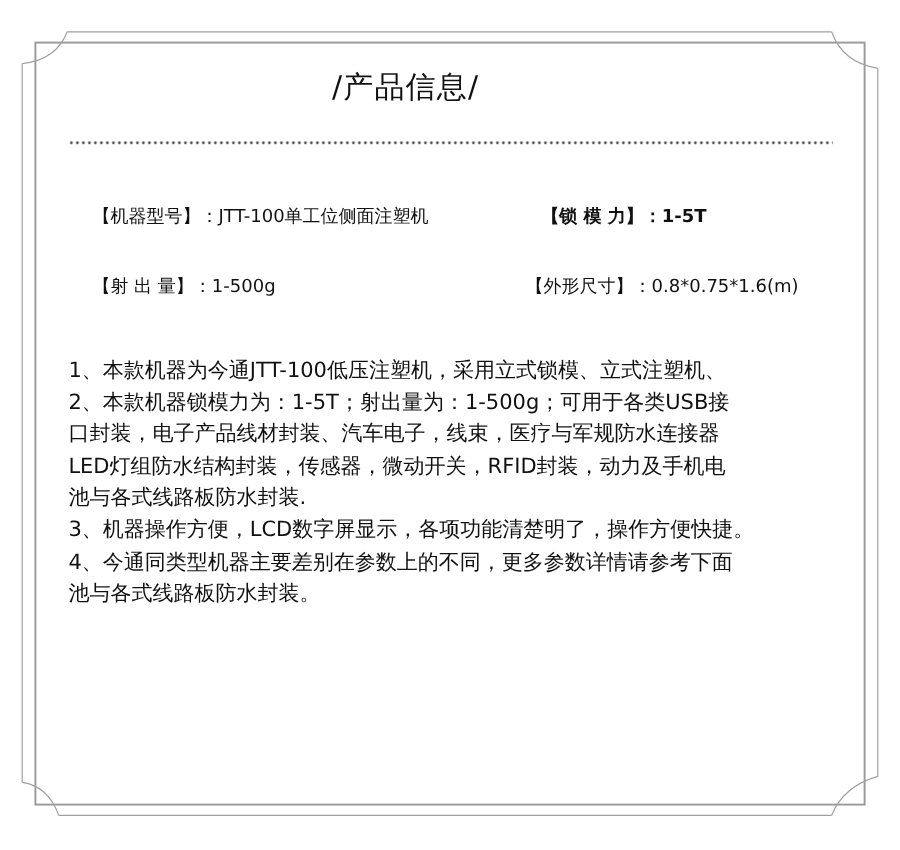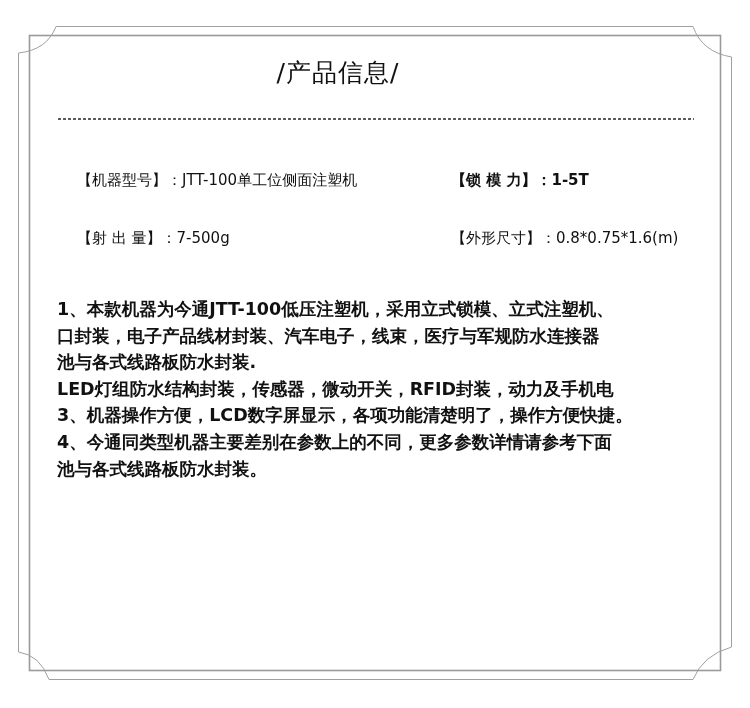--- a/index.html
+++ b/index.html
@@ -7,21 +7,21 @@
          font-family:"DejaVu Sans", "Liberation Sans", sans-serif; color:#111; }
   #frame { position:absolute; left:0; top:0; width:750px; height:708px; }
   .title { position:absolute; left:0; width:676px; top:56px; text-align:center;
            font-size:25px; letter-spacing:1px; color:#111; }
   .dots { position:absolute; left:57px; top:117px; width:637px; height:4px;
           background-image:radial-gradient(circle, #555 1.1px, transparent 1.4px);
           background-size:5px 4px; background-repeat:repeat-x; }
   .spec { position:absolute; font-size:15px; color:#111; white-space:nowrap;text-align:center; }
   .desc { position:absolute; left:57px; top:296px; width:680px;
           font-size:17.5px; line-height:26.6px; color:#111; }
-  .desc p { margin:0; white-space:nowrap;font-weight:bold; }
+  .desc p { margin:0; white-space:nowrap; }
 </style>
 </head>
 <body>
 
 <svg id="frame" viewBox="0 0 750 708" xmlns="http://www.w3.org/2000/svg">
 
   <rect x="29.5" y="35.5" width="691" height="635" fill="none" stroke="#9a9a9a" stroke-width="1.6"></rect>
 
   <line x1="56" y1="26.5" x2="693" y2="26.5" stroke="#a0a0a0" stroke-width="1"></line>
   <line x1="18.5" y1="53" x2="18.5" y2="652" stroke="#a0a0a0" stroke-width="1"></line>
@@ -37,27 +37,28 @@
 <div class="title">/产品信息/</div>
 <div class="dots"></div>
 
 <div class="spec" style="left:77px; top:171px;">
   <span>【机器型号】：</span><span>JTT-100单工位侧面注塑机</span>
 </div>
 <div class="spec" style="left:451px; top:171px;font-weight:bold;">
   <span>【锁 模 力】：</span><span>1-5T</span>
 </div>
 <div class="spec" style="left:77px; top:229px;">
-  <span>【射 出 量】：</span><span>7-500g</span>
+  <span>【射 出 量】：</span><span>1-500g</span>
 </div>
-<div class="spec" style="left:451px; top:229px;">
+<div class="spec" style="left:438px; top:229px;">
   <span>【外形尺寸】：</span><span>0.8*0.75*1.6(m)</span>
 </div>
 
 <div class="desc">
   <p>1、本款机器为今通JTT-100低压注塑机，采用立式锁模、立式注塑机、</p>
+  <p>2、本款机器锁模力为：1-5T；射出量为：1-500g；可用于各类USB接</p>
   <p>口封装，电子产品线材封装、汽车电子，线束，医疗与军规防水连接器</p>
+  <p>LED灯组防水结构封装，传感器，微动开关，RFID封装，动力及手机电</p>
   <p>池与各式线路板防水封装.</p>
-  <p>LED灯组防水结构封装，传感器，微动开关，RFID封装，动力及手机电</p>
   <p>3、机器操作方便，LCD数字屏显示，各项功能清楚明了，操作方便快捷。</p>
   <p>4、今通同类型机器主要差别在参数上的不同，更多参数详情请参考下面</p>
   <p>池与各式线路板防水封装。</p>
 </div>
 
 </body></html>

